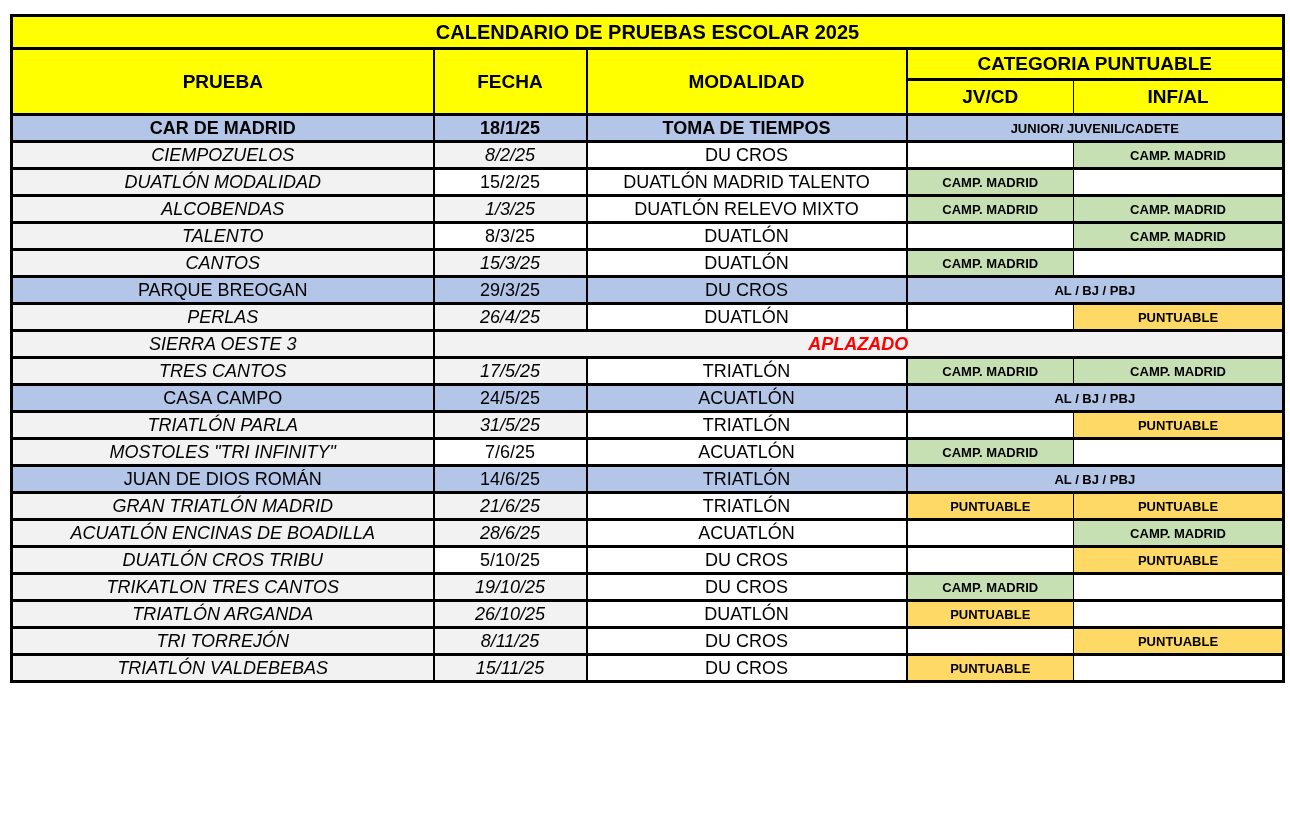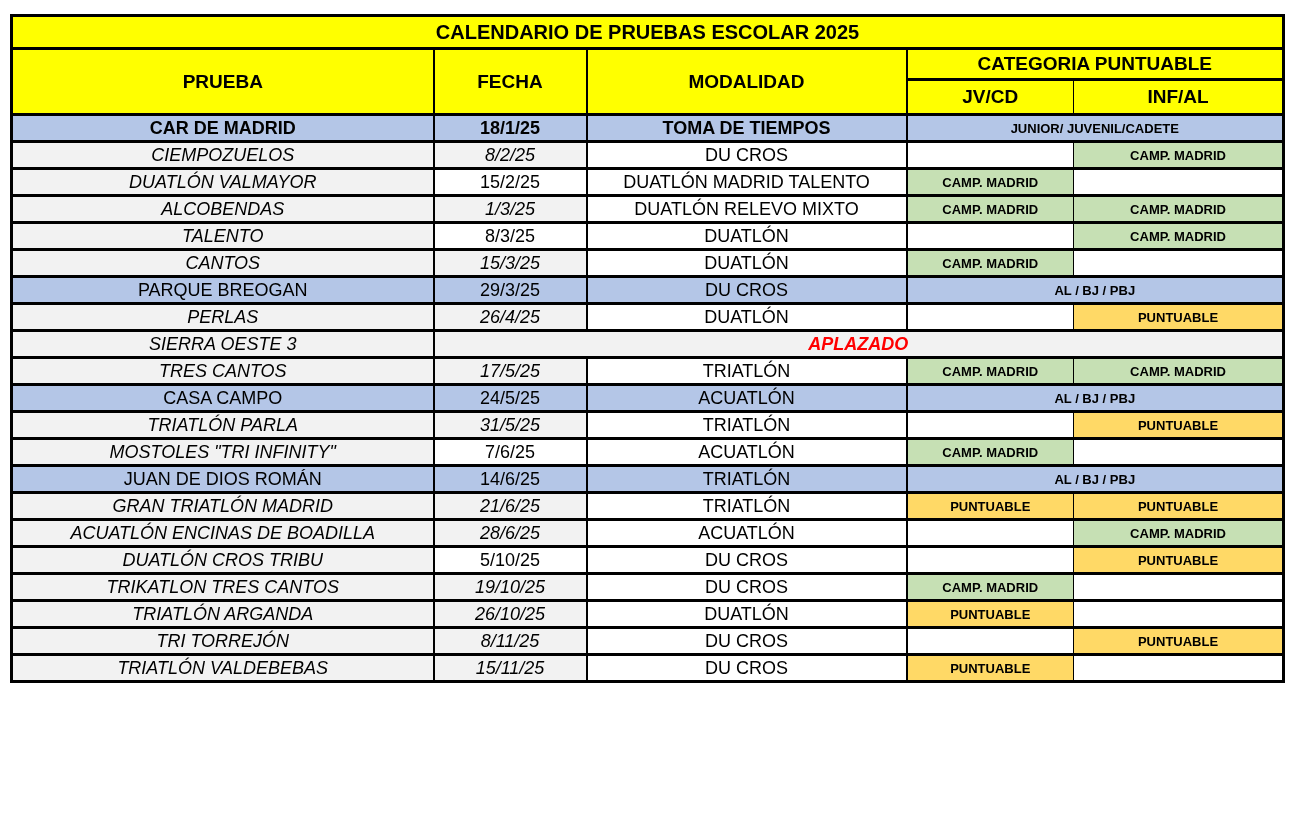--- a/index.html
+++ b/index.html
@@ -98,21 +98,21 @@
           <td class="c-blue bold cat-cell" colspan="2">JUNIOR/ JUVENIL/CADETE</td>
         </tr>
         <tr>
           <td class="c-gray">CIEMPOZUELOS</td>
           <td class="c-gray">8/2/25</td>
           <td class="c-white">DU CROS</td>
           <td class="c-white bold cat-cell thin-right"></td>
           <td class="c-green bold cat-cell thin-left">CAMP. MADRID</td>
         </tr>
         <tr>
-          <td class="c-gray">DUATLÓN VALMAYOR</td>
+          <td class="c-gray">DUATLÓN MODALIDAD</td>
           <td class="c-white">15/2/25</td>
           <td class="c-white">DUATLÓN MADRID TALENTO</td>
           <td class="c-green bold cat-cell thin-right">CAMP. MADRID</td>
           <td class="c-white bold cat-cell thin-left"></td>
         </tr>
         <tr>
           <td class="c-gray">ALCOBENDAS</td>
           <td class="c-gray">1/3/25</td>
           <td class="c-white">DUATLÓN RELEVO MIXTO</td>
           <td class="c-green bold cat-cell thin-right">CAMP. MADRID</td>

